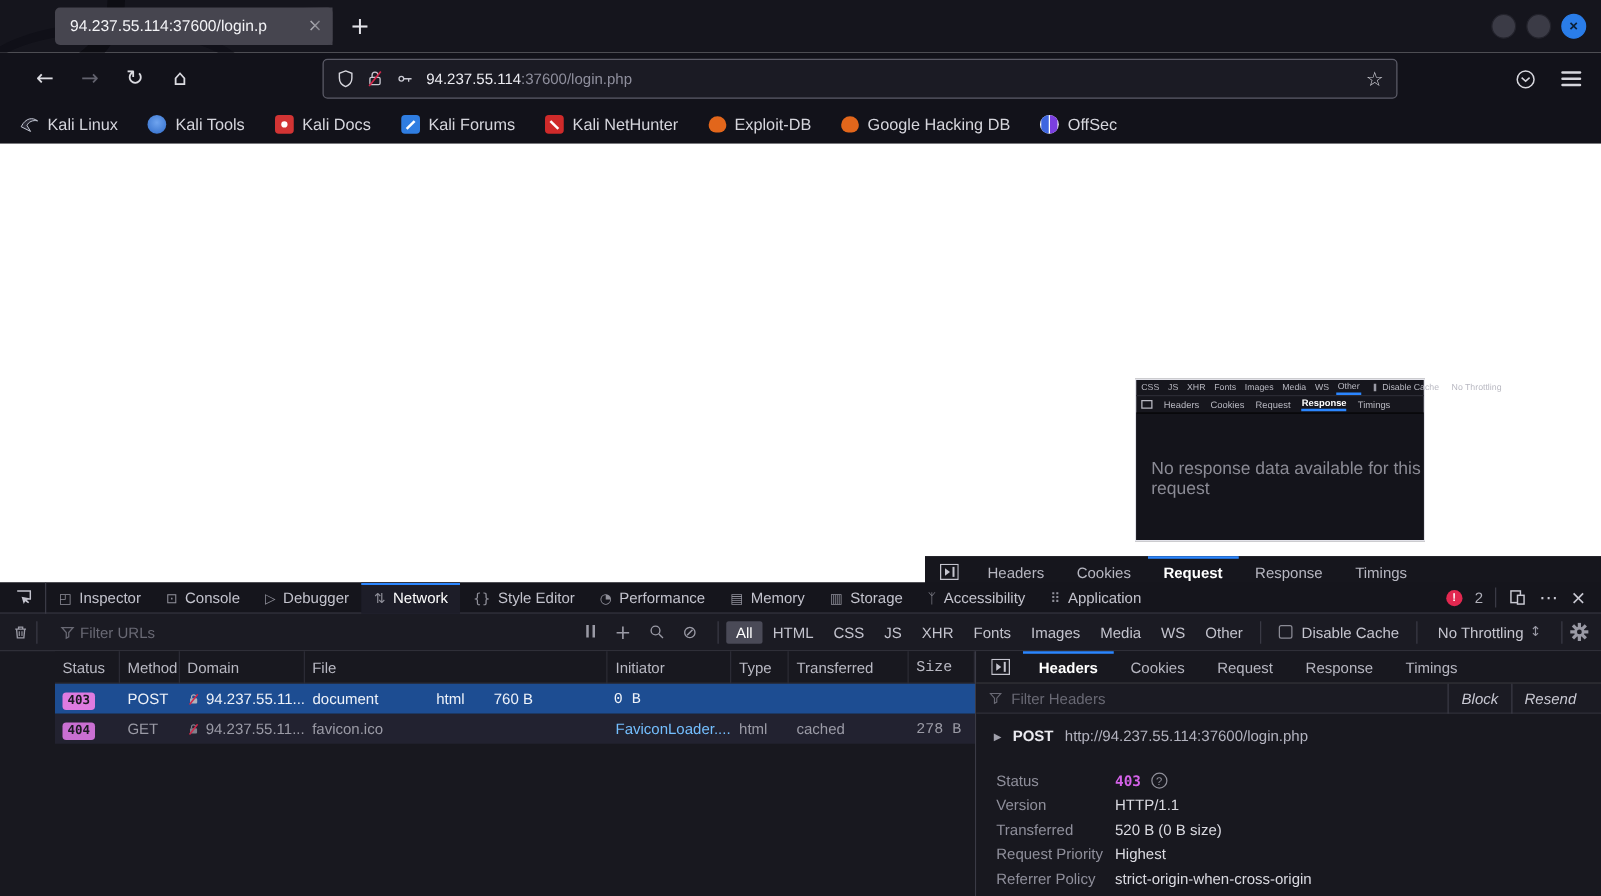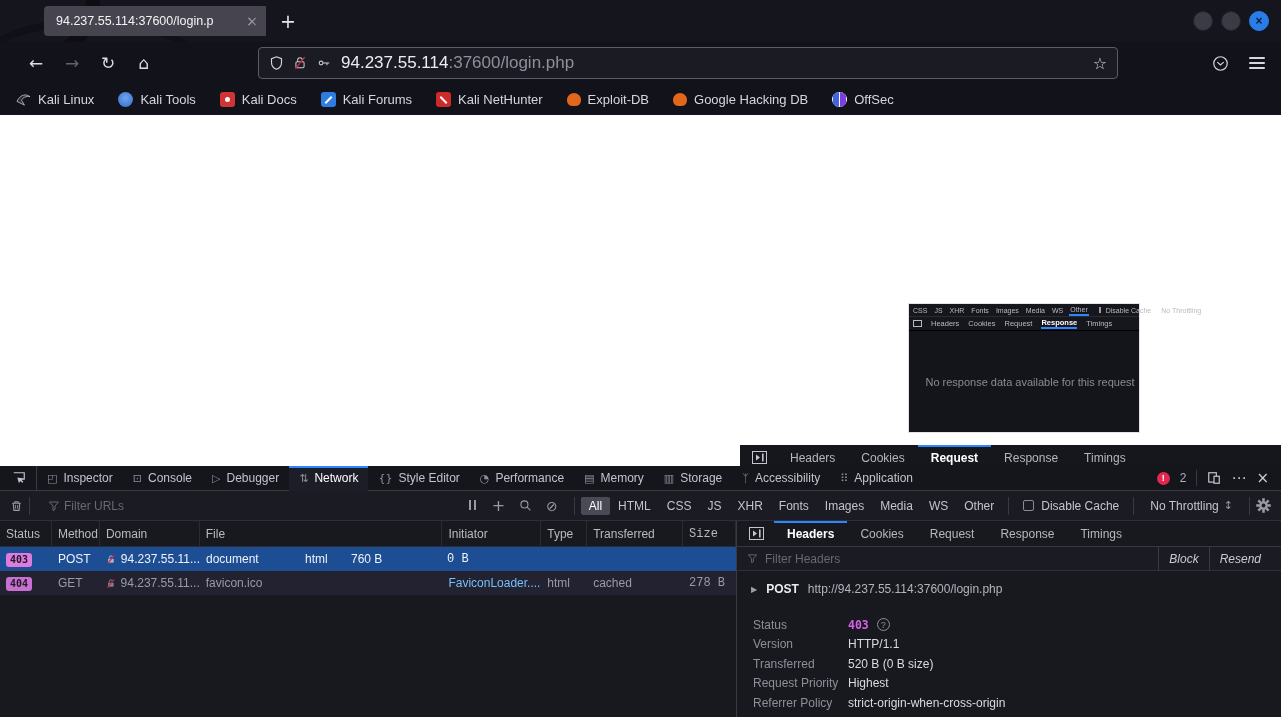--- a/index.html
+++ b/index.html
@@ -21,21 +21,21 @@
   .wbtn { width:20px; height:20px; border-radius:50%; background:#3b3b46; border:1px solid #23232c; }
   .wbtn.close { background:#2a7de9; border-color:#2a7de9; color:#0b2038; font-size:12px; font-weight:bold; text-align:center; line-height:18px; }
 
   
   .navbar { position:absolute; left:0; top:42px; width:1281px; height:42px; background:#12121a; display:flex; align-items:center; padding:0 16px 0 18px; }
   .nav-ic { color:#dcdce2; font-size:17px; width:36px; text-align:center; }
   .nav-ic.dim { color:#62626e; }
   .urlbar { margin-left:96px; width:860px; height:32px; background:#1b1b24; border:1px solid #5c5c68; border-radius:4px;
             display:flex; align-items:center; gap:9px; padding:0 10px; }
   .urlbar svg { flex:0 0 auto; }
-  .url-text { font-size:17px; color:#ececf2; white-space:nowrap; }
+  .url-text { font-size:12px; color:#ececf2; white-space:nowrap; }
   .url-text .rest { color:#8f8f9d; }
   .url-star { margin-left:auto; color:#cfcfd6; font-size:16px; }
   .nav-right { margin-left:auto; display:flex; align-items:center; gap:20px; }
   .menu-ic { display:inline-block; width:16px; }
   .menu-ic i { display:block; height:2px; background:#d6d6dd; margin:3px 0; border-radius:1px; }
 
   
   .bookmarks { position:absolute; left:0; top:84px; width:1281px; height:31px; background:#12121a; display:flex; align-items:center; gap:24px; padding:0 16px; }
   .bm { display:flex; align-items:center; gap:7px; color:#d6d6dd; font-size:13px; white-space:nowrap; }
   .bm-ic { width:15px; height:15px; border-radius:3px; display:inline-block; flex:0 0 auto; position:relative; }
@@ -53,21 +53,21 @@
   
   .mini { position:absolute; left:908px; top:188px; width:232px; height:130px; background:#16161d; border:1px solid #e3e3ea; font-family:"Liberation Sans",sans-serif; }
   .mini-row1 { display:flex; align-items:center; gap:5px; height:13px; padding:0 3px; border-bottom:1px solid #2a2a33; font-size:7px; color:#b9b9c2; white-space:nowrap; }
   .mini-row1 .mf { padding:1px 1px; }
   .mini-row1 .mf.sel { border-bottom:2px solid #2b86ff; }
   .mini-sep { width:1px; height:9px; background:#3a3a44; }
   .mini-cb { width:6px; height:6px; border:1px solid #9a9aa5; display:inline-block; }
   .mini-row2 { display:flex; align-items:center; gap:9px; height:14px; padding:0 4px; border-bottom:1px solid #000; font-size:7.5px; color:#b9b9c2; }
   .mini-row2 .mt.sel { color:#fff; font-weight:bold; border-bottom:2px solid #2b86ff; }
   .mini-body { height:101px; display:flex; align-items:center; justify-content:center; background:#14141b; }
-  .mini-msg { color:#8b8b95; font-size:11px;padding-left:12px; }
+  .mini-msg { color:#8b8b95; font-size:14px;padding-left:12px; }
   .mini-toggle { width:9px; height:7px; border:1px solid #b9b9c2; display:inline-block; }
 
   
   .reqpanel { position:absolute; left:740px; top:330px; width:541px; height:115px; background:#18181f; }
   .rp-tabs { display:flex; align-items:center; height:26px; background:#16161d; border-bottom:1px solid #38383f; }
   .rp-toggle { margin:0 10px 0 12px; }
   .rp-tab { padding:0 13px; font-size:12px; color:#b6b6c0; height:26px; line-height:26px; }
   .rp-tab.sel { color:#fff; font-weight:bold; box-shadow:inset 0 2px 0 #2b86ff; }
   .rp-filter { display:flex; align-items:center; gap:7px; height:24px; background:#1b1b23; border-bottom:1px solid #0d0d12; padding:0 10px; }
   .rp-filter input, .nt-filter input, .dp-filter input { background:transparent; border:none; outline:none; font-size:12px; color:#c5c5cf; width:240px; font-family:inherit; }
@@ -101,21 +101,21 @@
   .nt-filter { display:flex; align-items:center; gap:4px; flex:1; padding-left:12px; }
   .nt-icons { display:flex; align-items:center; gap:14px; color:#9a9aa5; padding-right:10px; }
   .pausebars i { display:inline-block; width:2px; height:10px; background:#9a9aa5; margin:0 1.5px; }
   .nt-sep { width:1px; height:18px; background:#3a3a45; margin:0 6px; }
   .tf { padding:2px 8px; color:#c3c3cd; border-radius:2px; }
   .tf.sel { background:#4a4a57; color:#fff; }
   .nt-cache { display:flex; align-items:center; gap:7px; padding:0 8px; }
   .cb { width:11px; height:11px; border:1px solid #8b8b95; border-radius:2px; display:inline-block; }
   .nt-throttle { display:flex; align-items:center; gap:5px; padding:0 10px; }
 
-  .net-main { display:flex; height:196px; }
+  .net-main { display:flex; height:196px;padding-left:44px; }
   .net-table { width:737px; border-right:1px solid #3a3a45; display:flex; flex-direction:column; }
   .th-row { display:flex; height:26px; background:#18181f; border-bottom:1px solid #2b2b35; align-items:center; }
   .th { color:#b9b9c3; padding-left:6px; border-right:1px solid #2b2b35; height:26px; line-height:26px; overflow:hidden; white-space:nowrap; }
   .tr { display:flex; height:24px; align-items:center; }
   .td { padding-left:6px; overflow:hidden; white-space:nowrap; height:24px; line-height:24px; }
   .c0{width:52px;} .c1{width:48px;} .c2{width:100px;} .c3{width:243px;} .c4{width:99px;} .c5{width:46px;} .c6{width:96px;} .c7{width:53px;font-family:Liberation Mono, monospace;}
   .tr.sel { background:#1d4d92; color:#eef2f9; }
   .tr.alt { background:#222230; color:#9b9ba6; }
   .badge { display:inline-block; min-width:26px; text-align:center; background:#de7be0; color:#1a1a22;
            font-family:"DejaVu Sans Mono",monospace; font-size:10px; font-weight:bold; border-radius:3px; padding:1px 4px; line-height:12px; }

